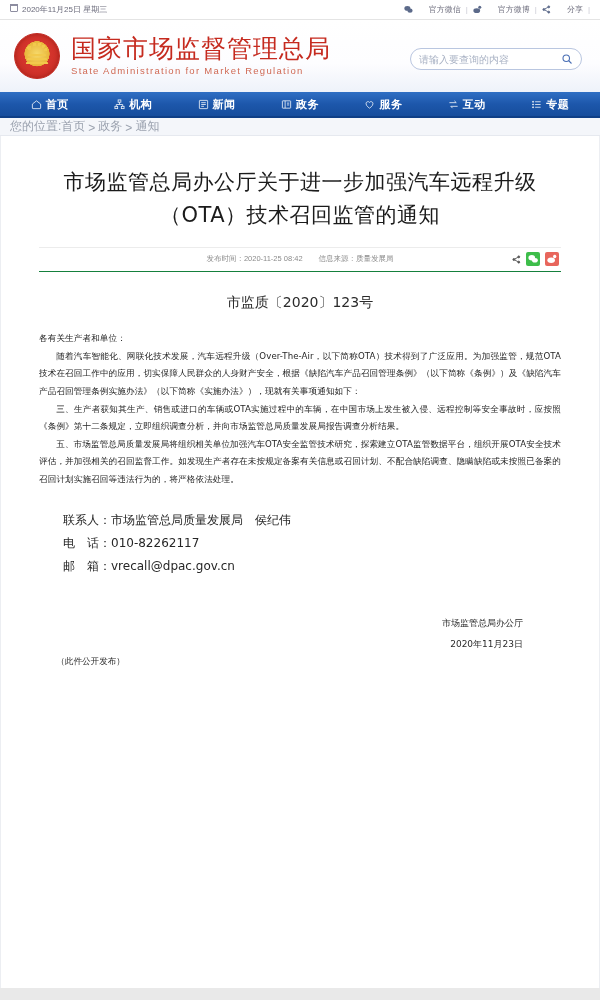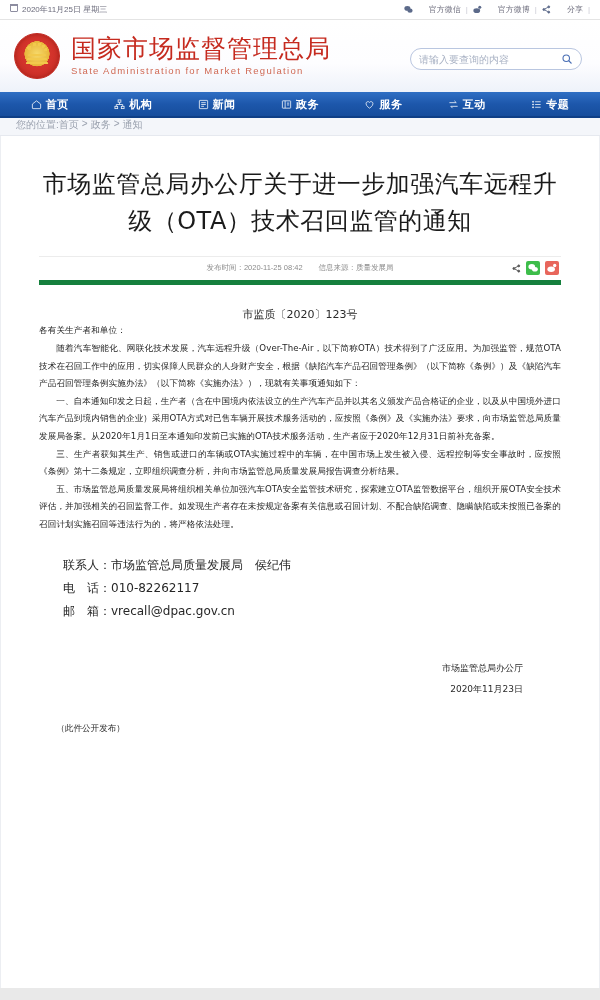--- a/index.html
+++ b/index.html
@@ -91,79 +91,79 @@
   .nav-item {
     display: flex; align-items: center; gap: 4px; color: #fff;
     font-size: 11px; font-weight: bold; letter-spacing: .5px;
     font-family: "DejaVu Sans", "Liberation Sans", sans-serif;
   }
   .nav-ico { width: 11px; height: 11px; display: inline-block; opacity: .92; }
   .nav-ico svg { width: 11px; height: 11px; display: block; }
 
   
   .crumbs {
-    height: 18px; background: #f4f6fa; display: flex; align-items: flex-start;
-    padding: 0 16px; font-size: 10px; color: #9aa1ae;
+    height: 18px; background: #f4f6fa; display: flex; align-items: flex-end;
+    padding: 0 10px; font-size: 12px; color: #9aa1ae;
     border-bottom: 1px solid #e6e9ef;
   }
   .crumbs a { color: #9aa1ae; text-decoration: none; }
   .crumb-sep { margin: 0 3px; }
 
   
   .article {
     padding: 30px 38px 0 38px; background: #fff;
     border-left: 1px solid #eceef2; border-right: 1px solid #eceef2;
     height: calc(1000px - 20px - 72px - 26px - 18px - 12px);
     position: relative;
   }
   .doc-title {
-    text-align: center; font-size: 24px; line-height: 1.55; color: #1b1b1b;
+    text-align: center; font-size: 21px; line-height: 1.55; color: #1b1b1b;
     font-weight: normal; letter-spacing: .5px;
     font-family: "DejaVu Sans", "Liberation Sans", sans-serif;
   }
   .meta-row {
     margin-top: 16px; padding: 6px 0 7px 0;
-    border-top: 1px solid #ececec; border-bottom: 5px solid #15803d;
+    border-top: 1px solid #ececec; border-bottom: 1px solid #15803d;
     display: flex; align-items: center; justify-content: center; position: relative;
   }
   .meta-text { font-size: 7.5px; color: #8b8b8b; display: flex; gap: 16px; }
   .share-group { position: absolute; right: 2px; top: 4px; display: flex; align-items: center; gap: 5px; }
   .share-ico { width: 9px; height: 9px; color: #555; }
   .share-ico svg { width: 9px; height: 9px; display: block; }
   .sq-ico {
     width: 14px; height: 14px; border-radius: 2px; display: flex;
     align-items: center; justify-content: center; color: #fff;
   }
   .sq-ico svg { width: 10px; height: 10px; display: block; }
   .sq-wechat { background: #3dbd4a; }
   .sq-weibo  { background: #e8665c; }
 
   .doc-no {
-    text-align: center; margin-top: 22px; font-size: 11px; color: #2a2a2a;
-    font-family: "DejaVu Sans", "Liberation Sans", sans-serif;
-  }
-  .body { }
+    text-align: center; margin-top: 22px; font-size: 14px; color: #2a2a2a;
+    font-family: "DejaVu Sans", "Liberation Sans", sans-serif;
+  }
+  .body { margin-top: 18px; }
   .body p {
     font-size: 8.6px; line-height: 2.05; color: #262626; text-align: justify;
     font-family: "DejaVu Sans", "Liberation Sans", sans-serif;
     letter-spacing: .1px;
   }
   .p-indent { text-indent: 2em; }
   .contact { margin-top: 20px; }
   .contact p {
     font-size: 12px; line-height: 1.95; color: #262626; text-indent: 2em;
     font-family: "DejaVu Sans", "Liberation Sans", sans-serif;
   }
   .sign { margin-top: 34px; text-align: right; padding-right: 38px; }
   .sign p {
     font-size: 9px; line-height: 2.4; color: #2a2a2a;
     font-family: "DejaVu Sans", "Liberation Sans", sans-serif;
   }
   .footnote {
-    margin-top: 22px; font-size: 8.6px; color: #2a2a2a; text-indent: 2em;
+    font-size: 8.6px; color: #2a2a2a; text-indent: 2em;
     font-family: "DejaVu Sans", "Liberation Sans", sans-serif;
   }
   .pagebottom { height: 12px; background: #e9e9e9; }
 </style>
 </head>
 <body>
 
 <div class="page">
 
   <div class="topbar">
@@ -338,21 +338,20 @@
             </svg>
         </span>
       </div>
     </div>
 
     <div class="doc-no">市监质〔2020〕123号</div>
 
     <div class="body">
       <p>各有关生产者和单位：</p>
       <p class="p-indent">随着汽车智能化、网联化技术发展，汽车远程升级（Over-The-Air，以下简称OTA）技术得到了广泛应用。为加强监管，规范OTA技术在召回工作中的应用，切实保障人民群众的人身财产安全，根据《缺陷汽车产品召回管理条例》（以下简称《条例》）及《缺陷汽车产品召回管理条例实施办法》（以下简称《实施办法》），现就有关事项通知如下：</p>
-      <p class="p-indent">一、自本通知印发之日起，生产者（含在中国境内依法设立的生产汽车产品并以其名义颁发产品合格证的企业，以及从中国境外进口汽车产品到境内销售的企业）采用OTA方式对已售车辆开展技术服务活动的，应按照《条例》及《实施办法》要求，向市场监管总局质量发展局备案。从2020年1月1日至本通知印发前已实施的OTA技术服务活动，生产者应于2020年12月31日前补充备案。</p>
       <p class="p-indent">三、生产者获知其生产、销售或进口的车辆或OTA实施过程中的车辆，在中国市场上发生被入侵、远程控制等安全事故时，应按照《条例》第十二条规定，立即组织调查分析，并向市场监管总局质量发展局报告调查分析结果。</p>
       <p class="p-indent">五、市场监管总局质量发展局将组织相关单位加强汽车OTA安全监管技术研究，探索建立OTA监管数据平台，组织开展OTA安全技术评估，并加强相关的召回监督工作。如发现生产者存在未按规定备案有关信息或召回计划、不配合缺陷调查、隐瞒缺陷或未按照已备案的召回计划实施召回等违法行为的，将严格依法处理。</p>
     </div>
 
     <div class="contact">
       <p>联系人：市场监管总局质量发展局　侯纪伟</p>
       <p>电　话：010-82262117</p>
       <p>邮　箱：vrecall@dpac.gov.cn</p>
     </div>
 

